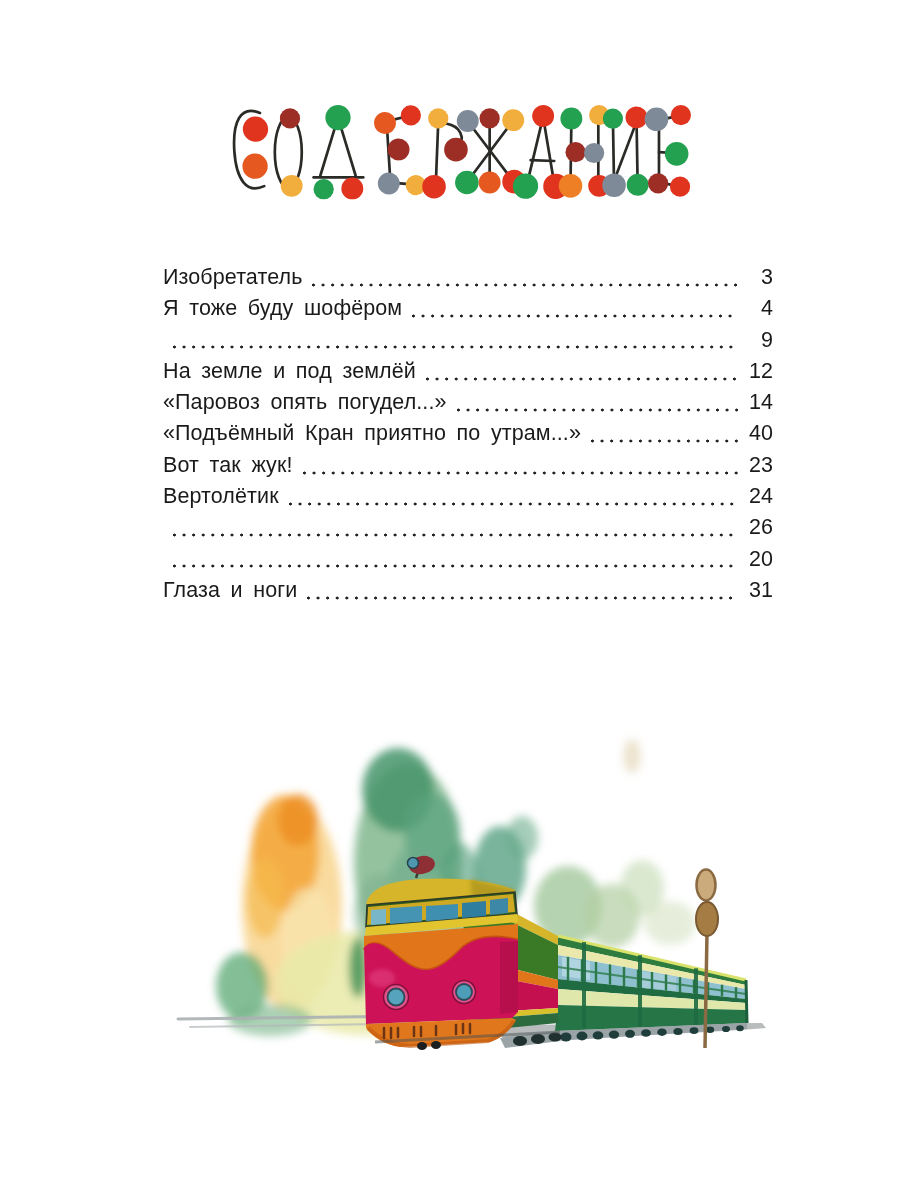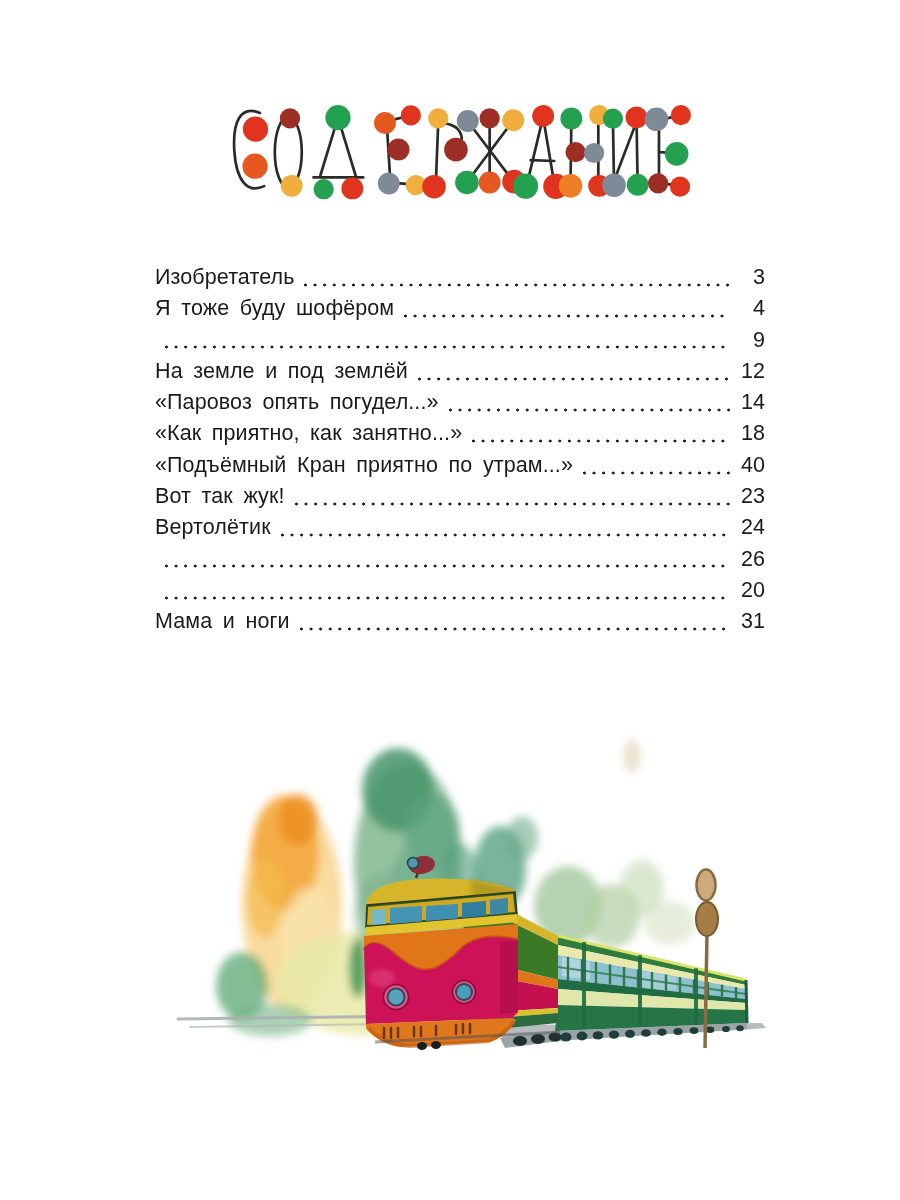--- a/index.html
+++ b/index.html
@@ -8,21 +8,21 @@
     --dot-orange:#ee7f25; --dot-yellow:#f2ae3c; --dot-green:#23a050; --dot-slate:#7e8a98;
     --train-magenta:#ce1257; --train-orange:#e0751a; --train-roof-yellow:#d6b52a;
     --train-window-teal:#4694b4; --train-green:#2e7d3e; --train-green-deep:#1f6b42;
     --tree-green:#46956b; --tree-light:#c7d593; --tree-orange:#f2a12e;
     --ground-gray:#aab0b2; --pole-brown:#8a6a42;
   }
   html,body{margin:0;padding:0;background:#ffffff;}
   body{width:900px;height:1200px;font-family:"Liberation Sans","DejaVu Sans",sans-serif;}
   .page{position:relative;width:900px;height:1200px;background:#fff;overflow:hidden;}
   .title-art{position:absolute;left:231px;top:101px;}
-  .toc{position:absolute;left:155px;top:262px;width:610px;color:var(--text);}
+  .toc{position:absolute;left:163px;top:262px;width:610px;color:var(--text);}
   .toc-row{display:flex;align-items:baseline;height:31.3px;font-size:21.5px;line-height:31.3px;}
   .toc-title{white-space:nowrap;word-spacing:4.5px;letter-spacing:0.1px;}
   .leader{flex:1 1 auto;align-self:flex-end;height:4px;margin:0 2px 6.5px 10px;
     background-image:radial-gradient(circle at 1.6px 2px,#232323 1.35px,rgba(0,0,0,0) 1.7px);
     background-size:9.6px 4px;background-repeat:repeat-x;background-position:left bottom;}
   .toc-page{min-width:33px;text-align:right;}
   .illustration{position:absolute;left:170px;top:728px;}
 </style>
 </head>
 <body>
@@ -145,25 +145,20 @@
         <span class="toc-page">12</span>
       </div>
 
       <div class="toc-row">
         <span class="toc-title">«Паровоз опять погудел...»</span>
         <span class="leader"></span>
         <span class="toc-page">14</span>
       </div>
 
 
-      <div class="toc-row">
-        <span class="toc-title">«Как приятно, как занятно...»</span>
-        <span class="leader"></span>
-        <span class="toc-page">18</span>
-      </div>
 
       <div class="toc-row">
         <span class="toc-title">«Подъёмный Кран приятно по утрам...»</span>
         <span class="leader"></span>
         <span class="toc-page">40</span>
       </div>
 
       <div class="toc-row">
         <span class="toc-title">Вот так жук!</span>
         <span class="leader"></span>
@@ -180,21 +175,21 @@
         <span class="leader"></span>
         <span class="toc-page">26</span>
       </div>
 
       <div class="toc-row">
         <span class="leader"></span>
         <span class="toc-page">20</span>
       </div>
 
       <div class="toc-row">
-        <span class="toc-title">Мама и ноги</span>
+        <span class="toc-title">Глаза и ноги</span>
         <span class="leader"></span>
         <span class="toc-page">31</span>
       </div>
     </div>
 
   <svg class="illustration" width="600" height="330" viewBox="0 0 600 330" role="img">
     <defs>
       <filter id="wc" x="-40%" y="-40%" width="180%" height="180%">
           <feGaussianBlur stdDeviation="4"></feGaussianBlur>
         </filter>

